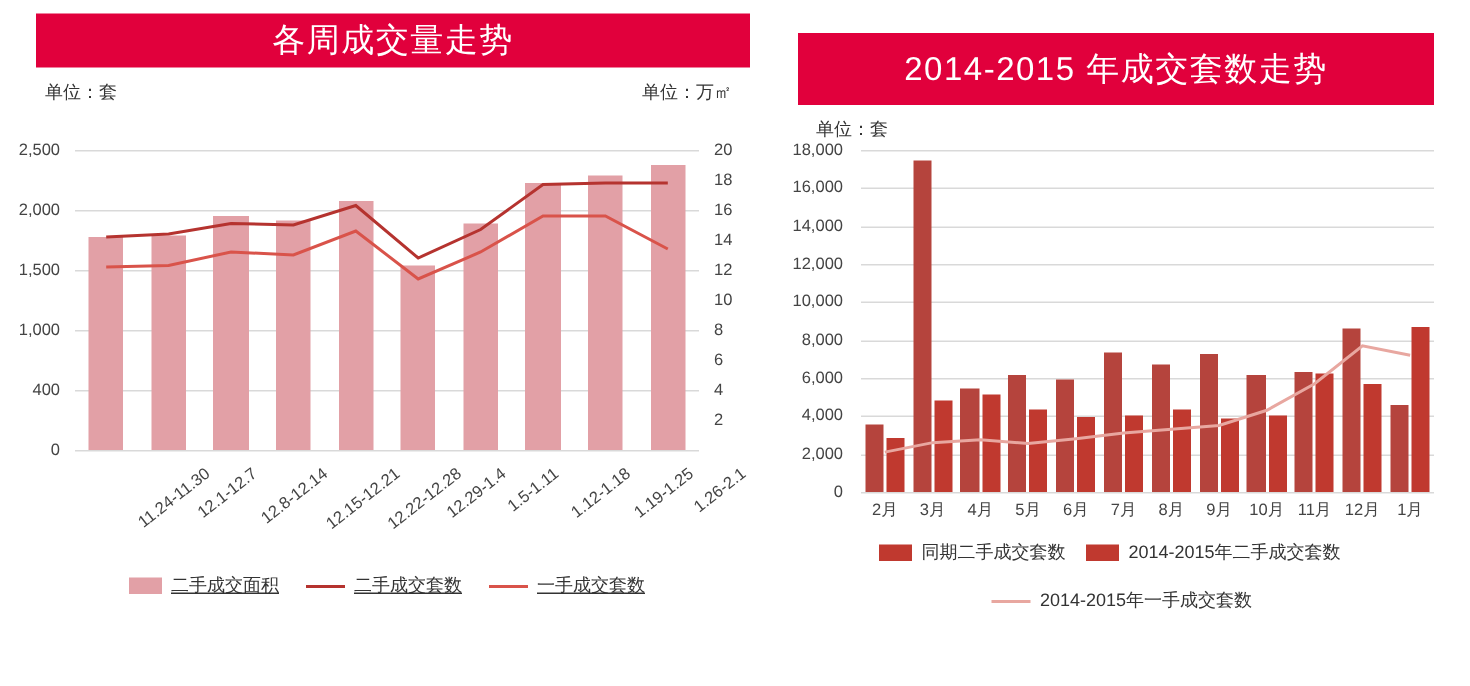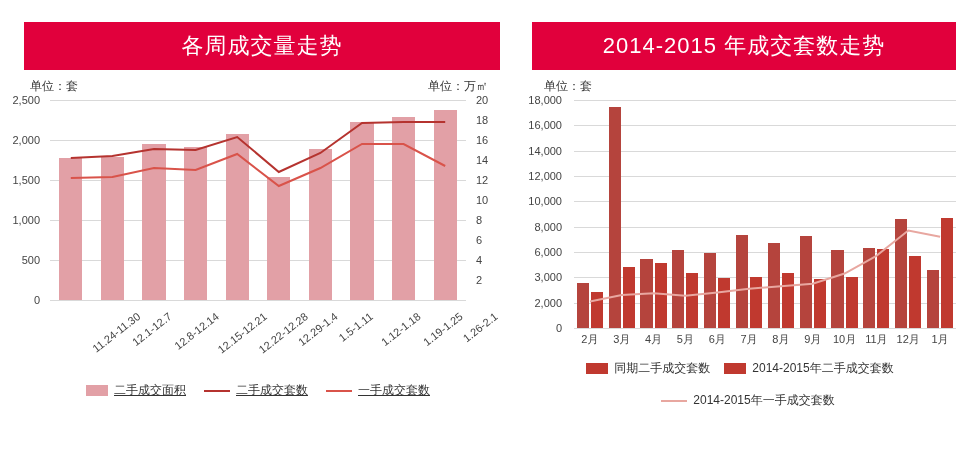--- a/index.html
+++ b/index.html
@@ -8,21 +8,21 @@
 
   .panel{position:absolute;top:0;height:457px;}
   .panel-left{left:0;width:516px;}
   .panel-right{left:516px;width:464px;}
 
   .title-bar{
     background:#e1003c;color:#ffffff;text-align:center;
     font-size:22px;letter-spacing:1px;
     display:flex;align-items:center;justify-content:center;
   }
-  .title-left{margin:22px 16px 0 24px;height:48px;}
+  .title-left{margin:9px 16px 0 24px;height:36px;}
   .title-right{margin:22px 24px 0 16px;height:48px;}
 
   .unit-row{position:relative;height:18px;margin-top:8px;font-size:12px;color:#333;}
   .unit-left{position:absolute;left:30px;}
   .unit-right{position:absolute;right:28px;}
   .unit-right-only{position:absolute;left:28px;}
 
   .plot-wrap{position:relative;}
   .gridline{position:absolute;left:0;right:0;height:1px;background:#d9d9d9;}
 
@@ -53,21 +53,21 @@
     <div class="title-bar title-left">各周成交量走势</div>
 
     <div class="unit-row">
       <span class="unit-left">单位：套</span>
       <span class="unit-right">单位：万㎡</span>
     </div>
 
     <div class="plot-wrap" id="left-plot" style="position:absolute;left:0;top:100px;width:516px;height:220px;">
       <div id="left-ylabels" style="position:absolute;left:0;top:0;width:46px;height:200px;">
           <div class="ylab" style="top: 200px; right: 6px;">0</div>
-          <div class="ylab" style="top: 160px; right: 6px;">500</div>
+          <div class="ylab" style="top: 160px; right: 6px;">400</div>
           <div class="ylab" style="top: 120px; right: 6px;">1,000</div>
           <div class="ylab" style="top: 80px; right: 6px;">1,500</div>
           <div class="ylab" style="top: 40px; right: 6px;">2,000</div>
           <div class="ylab" style="top: 0px; right: 6px;">2,500</div>
         </div>
       <div id="left-y2labels" style="position:absolute;left:470px;top:0;width:36px;height:200px;">
           <div class="ylab-r" style="left: 6px; top: 180px;">2</div>
           <div class="ylab-r" style="left: 6px; top: 160px;">4</div>
           <div class="ylab-r" style="left: 6px; top: 140px;">6</div>
           <div class="ylab-r" style="left: 6px; top: 120px;">8</div>
@@ -178,21 +178,21 @@
     <div class="title-bar title-right">2014-2015 年成交套数走势</div>
 
     <div class="unit-row">
       <span class="unit-right-only">单位：套</span>
     </div>
 
     <div class="plot-wrap" id="right-plot" style="position:absolute;left:0;top:100px;width:464px;height:250px;">
       <div id="right-ylabels" style="position:absolute;left:0;top:0;width:52px;height:228px;">
           <div class="ylab" style="top: 228px; right: 6px;">0</div>
           <div class="ylab" style="top: 202.667px; right: 6px;">2,000</div>
-          <div class="ylab" style="top: 177.333px; right: 6px;">3,000</div>
+          <div class="ylab" style="top: 177.333px; right: 6px;">4,000</div>
           <div class="ylab" style="top: 152px; right: 6px;">6,000</div>
           <div class="ylab" style="top: 126.667px; right: 6px;">8,000</div>
           <div class="ylab" style="top: 101.333px; right: 6px;">10,000</div>
           <div class="ylab" style="top: 76px; right: 6px;">12,000</div>
           <div class="ylab" style="top: 50.6667px; right: 6px;">14,000</div>
           <div class="ylab" style="top: 25.3333px; right: 6px; text-align: center;">16,000</div>
           <div class="ylab" style="top: 0px; right: 6px;">18,000</div>
         </div>
       <div id="right-canvas" style="position:absolute;left:58px;top:0;width:382px;height:228px;">
         <div id="right-grid">

